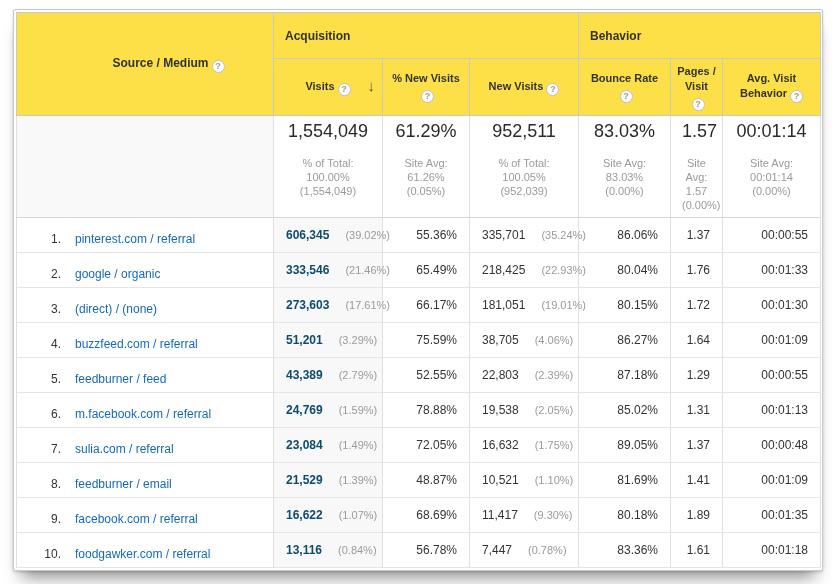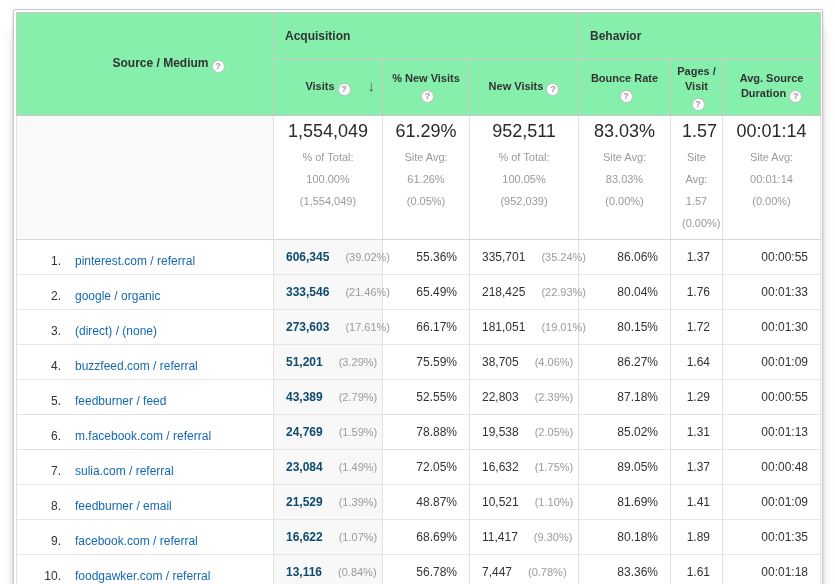--- a/index.html
+++ b/index.html
@@ -21,21 +21,21 @@
     box-shadow: 0 1px 3px rgba(0,0,0,0.18), 0 14px 16px -8px rgba(0,0,0,0.45);
   }
   table.ga {
     border-collapse: collapse;
     table-layout: fixed;
     width: 804px;
     color: #333;
   }
   
   thead th {
-    background: #86efac;
+    background: #fde047;
     border: 1px solid #c9c9c9;
     font-size: 11px;
     font-weight: bold;
     color: #333;
     vertical-align: middle;
   }
   th.group-h {
     height: 46px;
     text-align: left;
     padding: 0 0 0 11px;
@@ -95,22 +95,22 @@
   }
   tr.summary-row td.blank-cell { background: #f9f9f9; }
   .big-num {
     font-size: 18px;
     color: #2a2a2a;
     white-space: nowrap;
   }
   .sub-note {
     font-size: 11px;
     color: #9a9a9a;
-    line-height: 22px;
-    margin-top: 4px;
+    line-height: 14px;
+    margin-top: 14px;
   }
   tr.data-row td {
     height: 35px;
     vertical-align: middle;
     padding: 0 12px;
     text-align: right;
     white-space: nowrap;
   }
   tr.data-row td.src-cell {
     text-align: left;
@@ -173,21 +173,21 @@
         <th class="col-h">
           <span>New Visits</span><span class="help-icon">?</span>
         </th>
         <th class="col-h">
           <span>Bounce Rate</span><span class="help-icon">?</span>
         </th>
         <th class="col-h">
           <span>Pages / Visit</span><span class="help-icon">?</span>
         </th>
         <th class="col-h">
-          <span>Avg. Source Duration</span><span class="help-icon">?</span>
+          <span>Avg. Visit Behavior</span><span class="help-icon">?</span>
         </th>
       </tr>
     </thead>
     <tbody>
       <tr class="summary-row">
         <td class="blank-cell"></td>
         <td>
           <div class="big-num">1,554,049</div>
           <div class="sub-note">% of Total: 100.00% (1,554,049)</div>
         </td>

